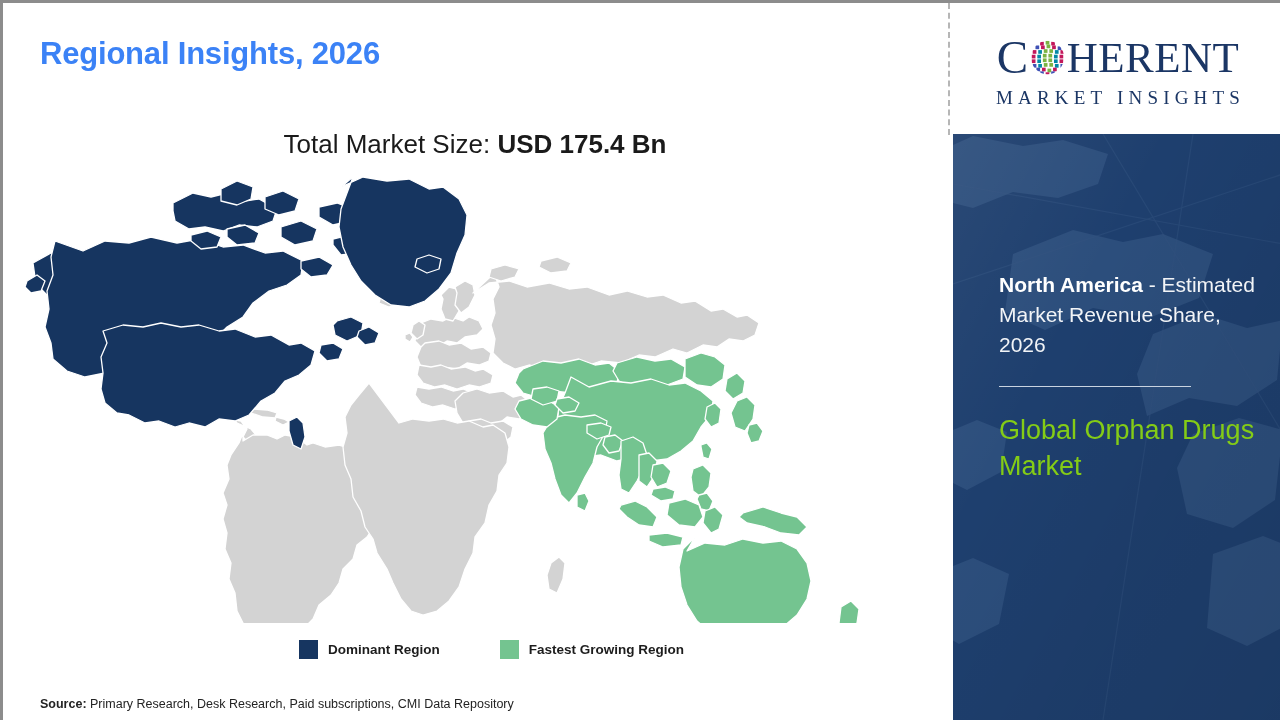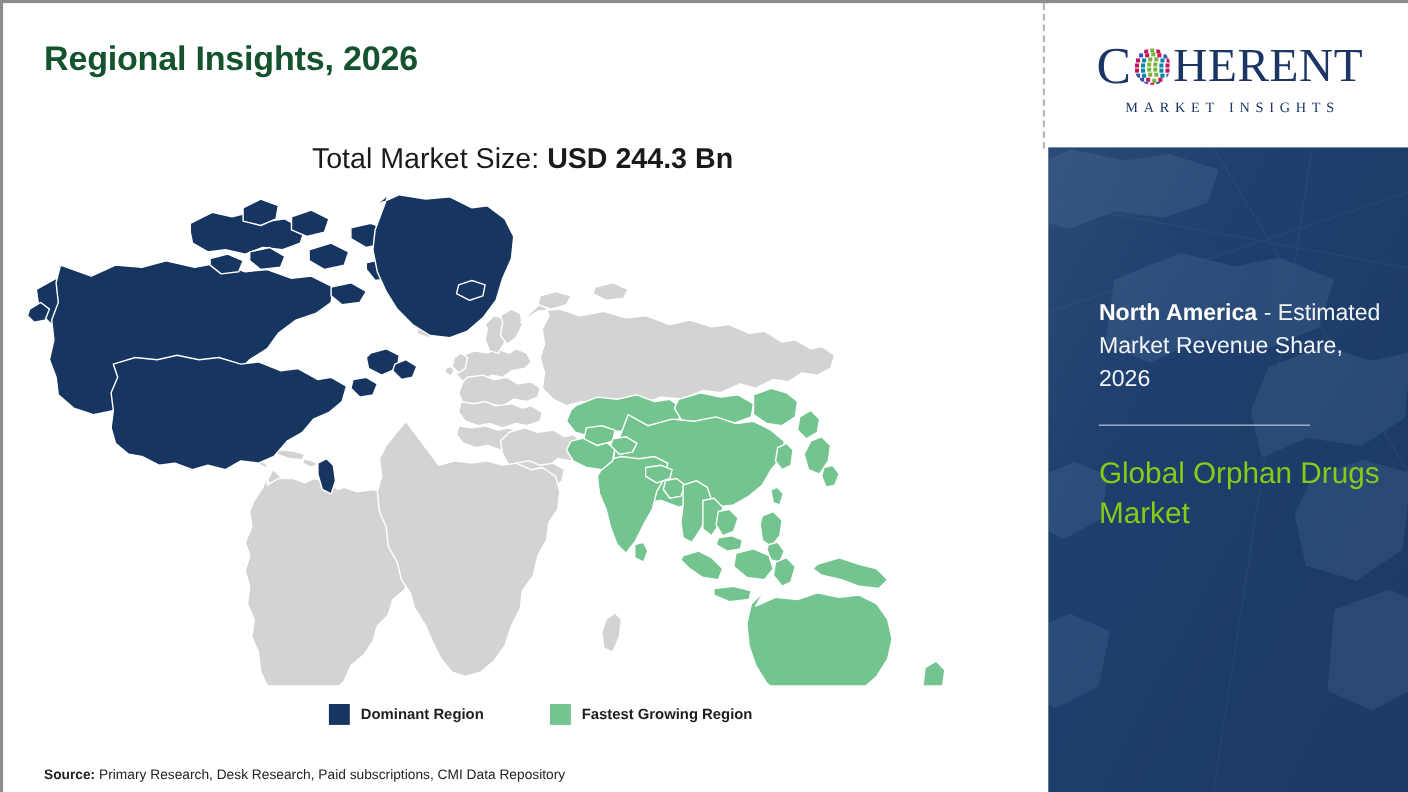--- a/index.html
+++ b/index.html
@@ -26,21 +26,21 @@
     position:absolute;
     left:0; top:0;
     width:944px; height:717px;
     background:#fff;
   }
   #page-title {
     position:absolute;
     left:37px; top:33px;
     font-size:31px;
     font-weight:bold;
-    color:#14532d;
+    color:#3b82f6;
     letter-spacing:-0.2px;
     white-space:nowrap;
   }
   #market-size-line {
     position:absolute;
     left:0; top:126px;
     width:944px;
     text-align:center;
     font-size:26px;
     color:#1a1a1a;
@@ -126,21 +126,21 @@
     width:37px; height:37px;
     margin:0 1px 0 0;
     position:relative;
     display:inline-block;
     vertical-align:middle;
   }
   #logo-tagline {
     margin-top:6px;
     font-family:"Liberation Serif", serif;
     color:#1b3665;
-    font-size:13px;
+    font-size:19px;
     letter-spacing:5.2px;
     padding-left:5px;
     white-space:nowrap;
   }
   #sidebar-body {
     position:absolute;
     left:0; top:131px;
     width:330px; height:586px;
     background:#1e3f6e;
     overflow:hidden;
@@ -195,21 +195,21 @@
 </head>
 <body>
 
 <div id="root">
 
   <div id="main-panel">
 
     <div id="page-title">Regional Insights, 2026</div>
 
     <div id="market-size-line">
-      <span class="label">Total Market Size: </span><span class="value">USD 244.3 Bn</span>
+      <span class="label">Total Market Size: </span><span class="value">USD 175.4 Bn</span>
     </div>
 
     <div id="map-wrap">
       <svg viewBox="0 0 880 450" xmlns="http://www.w3.org/2000/svg">
         <g stroke="#ffffff" stroke-width="1.3" stroke-linejoin="round">
 
           <g fill="#d3d3d3">
 
             <path d="M156 222 l12 -6 14 2 10 6 8 -2 6 6 -2 10 6 8 10 2 6 8 -4 8 6 6 10 -2 8 6 12 -2 10 6 4 10 -4 2 -10 -6 -6 -10 -12 -6 -10 -12 -14 -6 -10 -14 -8 -6 -6 -12 -8 -10 2 -12z" transform="translate(0,0)"></path>
 

